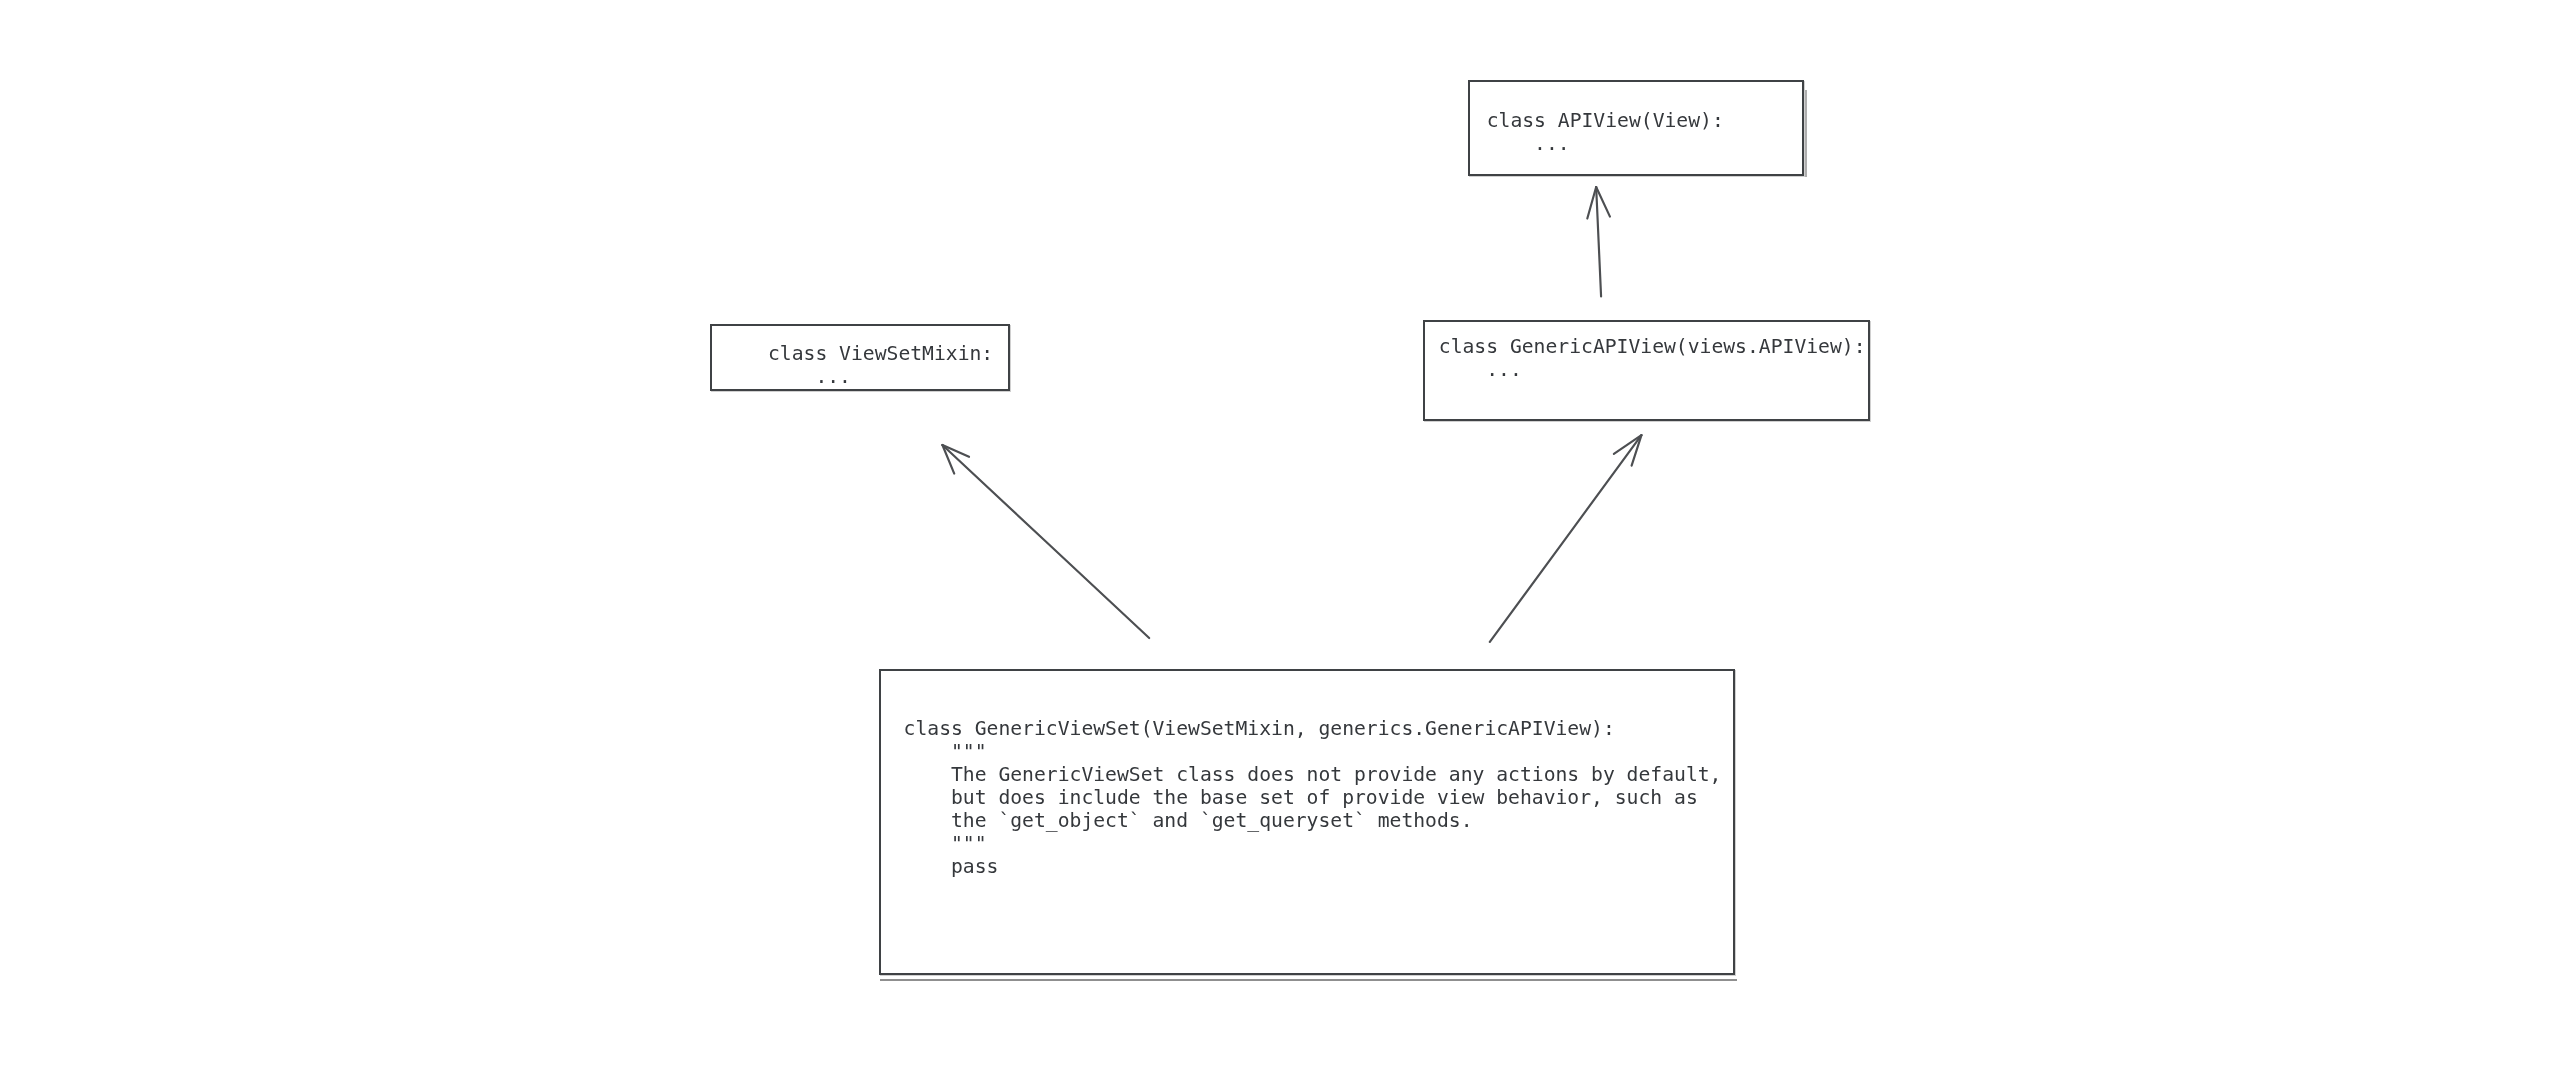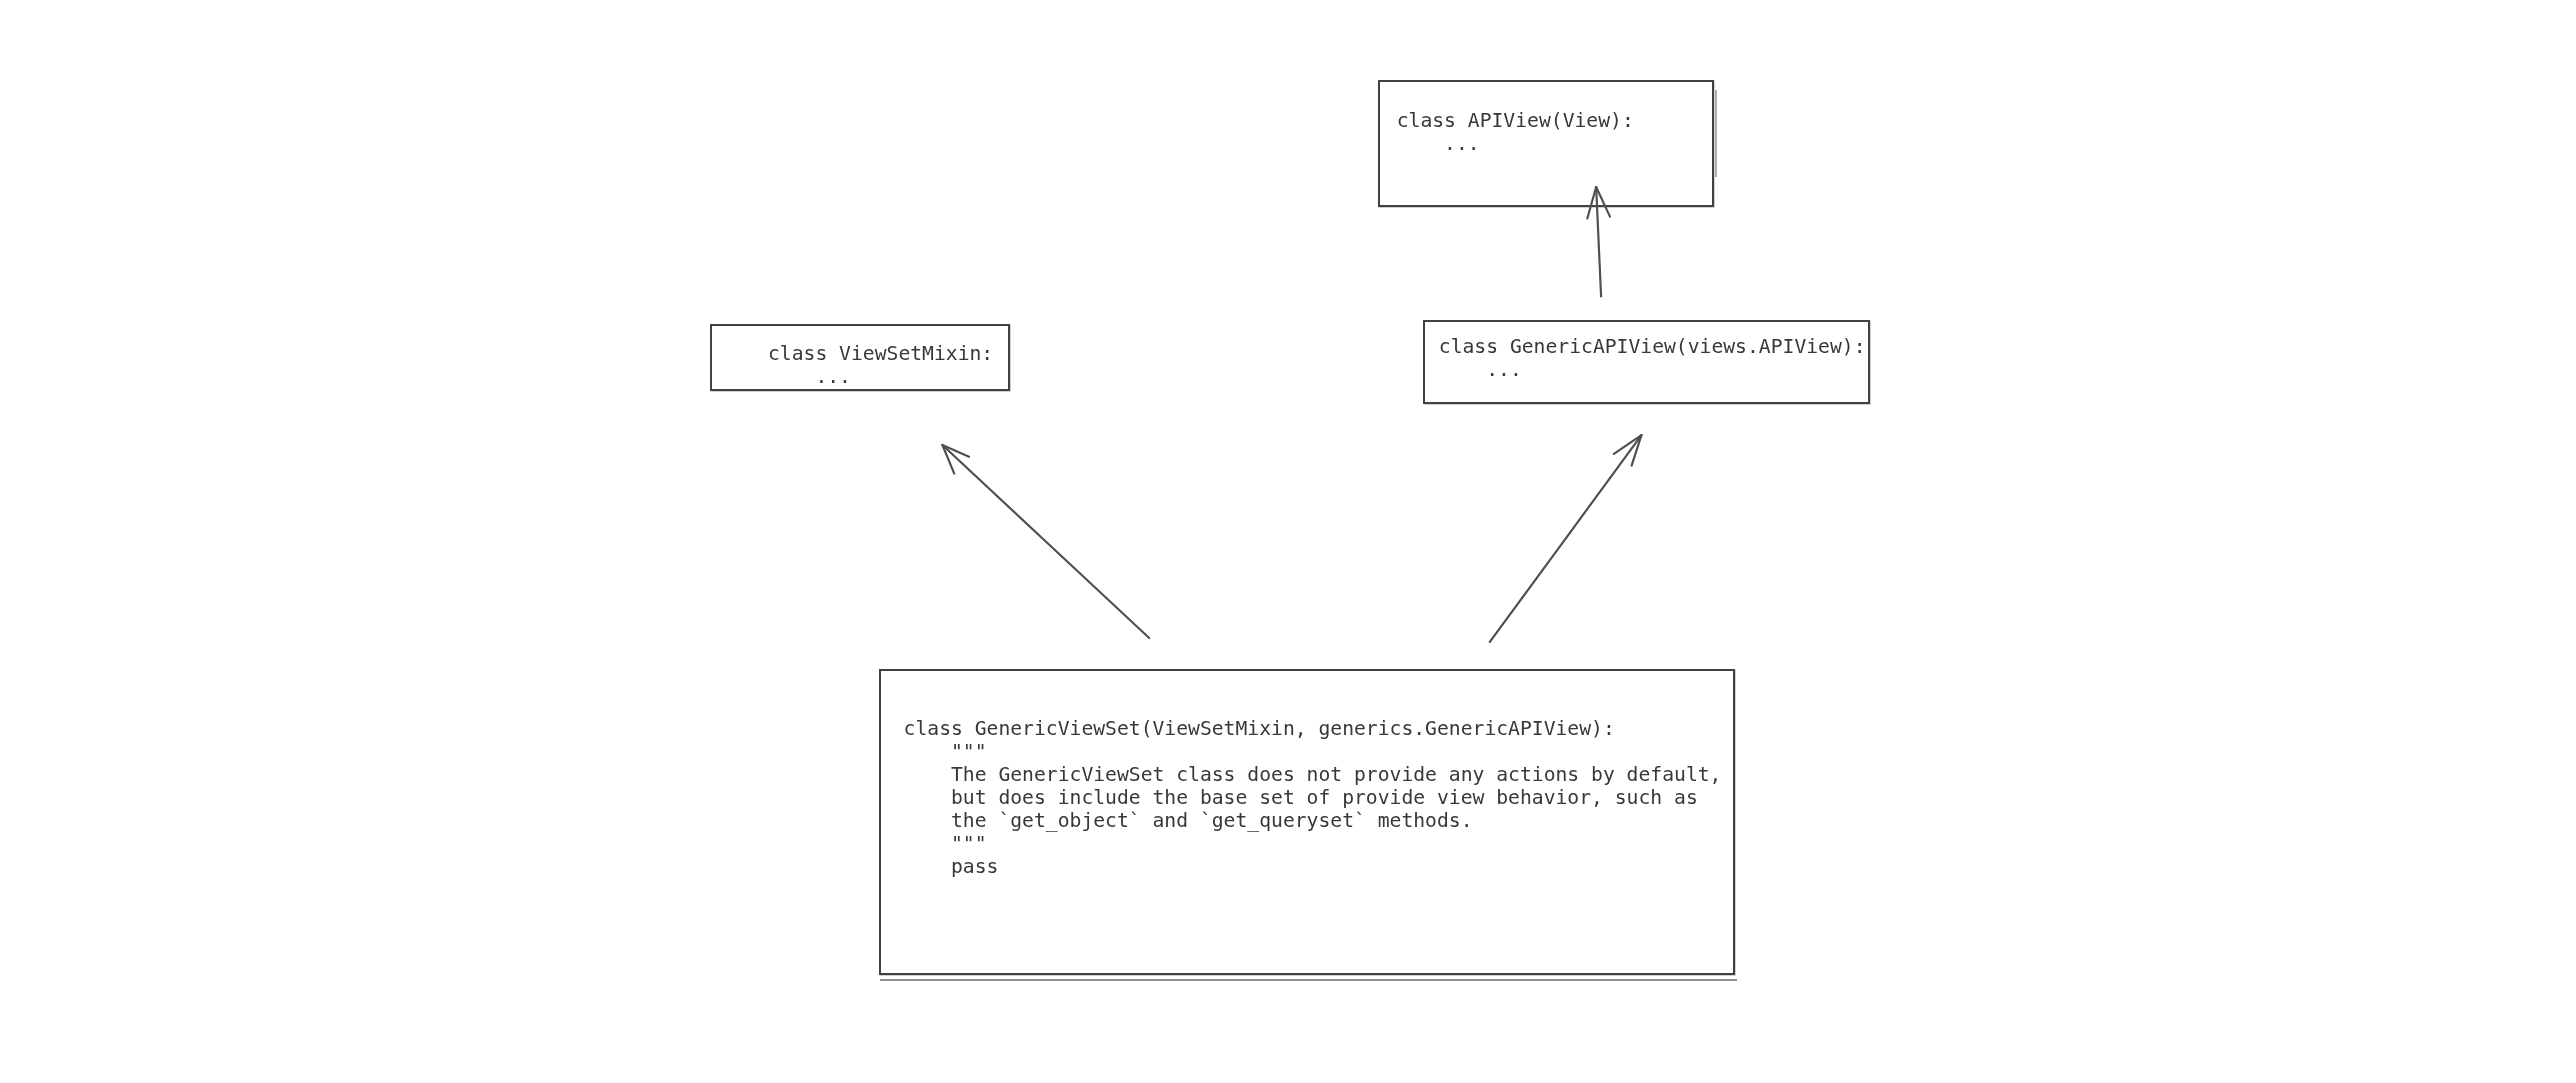--- a/index.html
+++ b/index.html
@@ -30,23 +30,23 @@
     box-shadow: 1px 1px 0 rgba(120,120,120,0.35);
   }
   .class-box .code {
     font-family: "DejaVu Sans Mono", "Liberation Mono", monospace;
     font-size: 19.7px;
     line-height: 23px;
     color: var(--text);
     white-space: pre;
   }
   
-  #box-apiview         { left: 1378px; top:  80px; width: 336px; height: 127px; padding: 26.6px 7.9px 0 16.7px; }
+  #box-apiview         { left: 1468px; top:  80px; width: 336px; height: 96px; padding: 26.6px 7.9px 0 16.7px; }
   #box-viewsetmixin    { left:  710px; top: 324px; width: 300px; height:  67px; padding: 15.8px 7.9px 0 56px; }
-  #box-genericapiview  { left: 1423px; top: 320px; width: 447px; height: 84px; padding: 12.8px 3.9px 0 13.8px; }
+  #box-genericapiview  { left: 1423px; top: 320px; width: 447px; height: 101px; padding: 12.8px 3.9px 0 13.8px; }
   #box-genericviewset  { left:  879px; top: 669px; width: 856px; height: 306px; padding: 46px 7.9px 0 22.6px; }
   
   #box-genericviewset::after {
     content: "";
     position: absolute;
     left: -1px; right: -3.9px; bottom: -7.9px;
     height: 2px;
     background: var(--shadow);
   }
   

